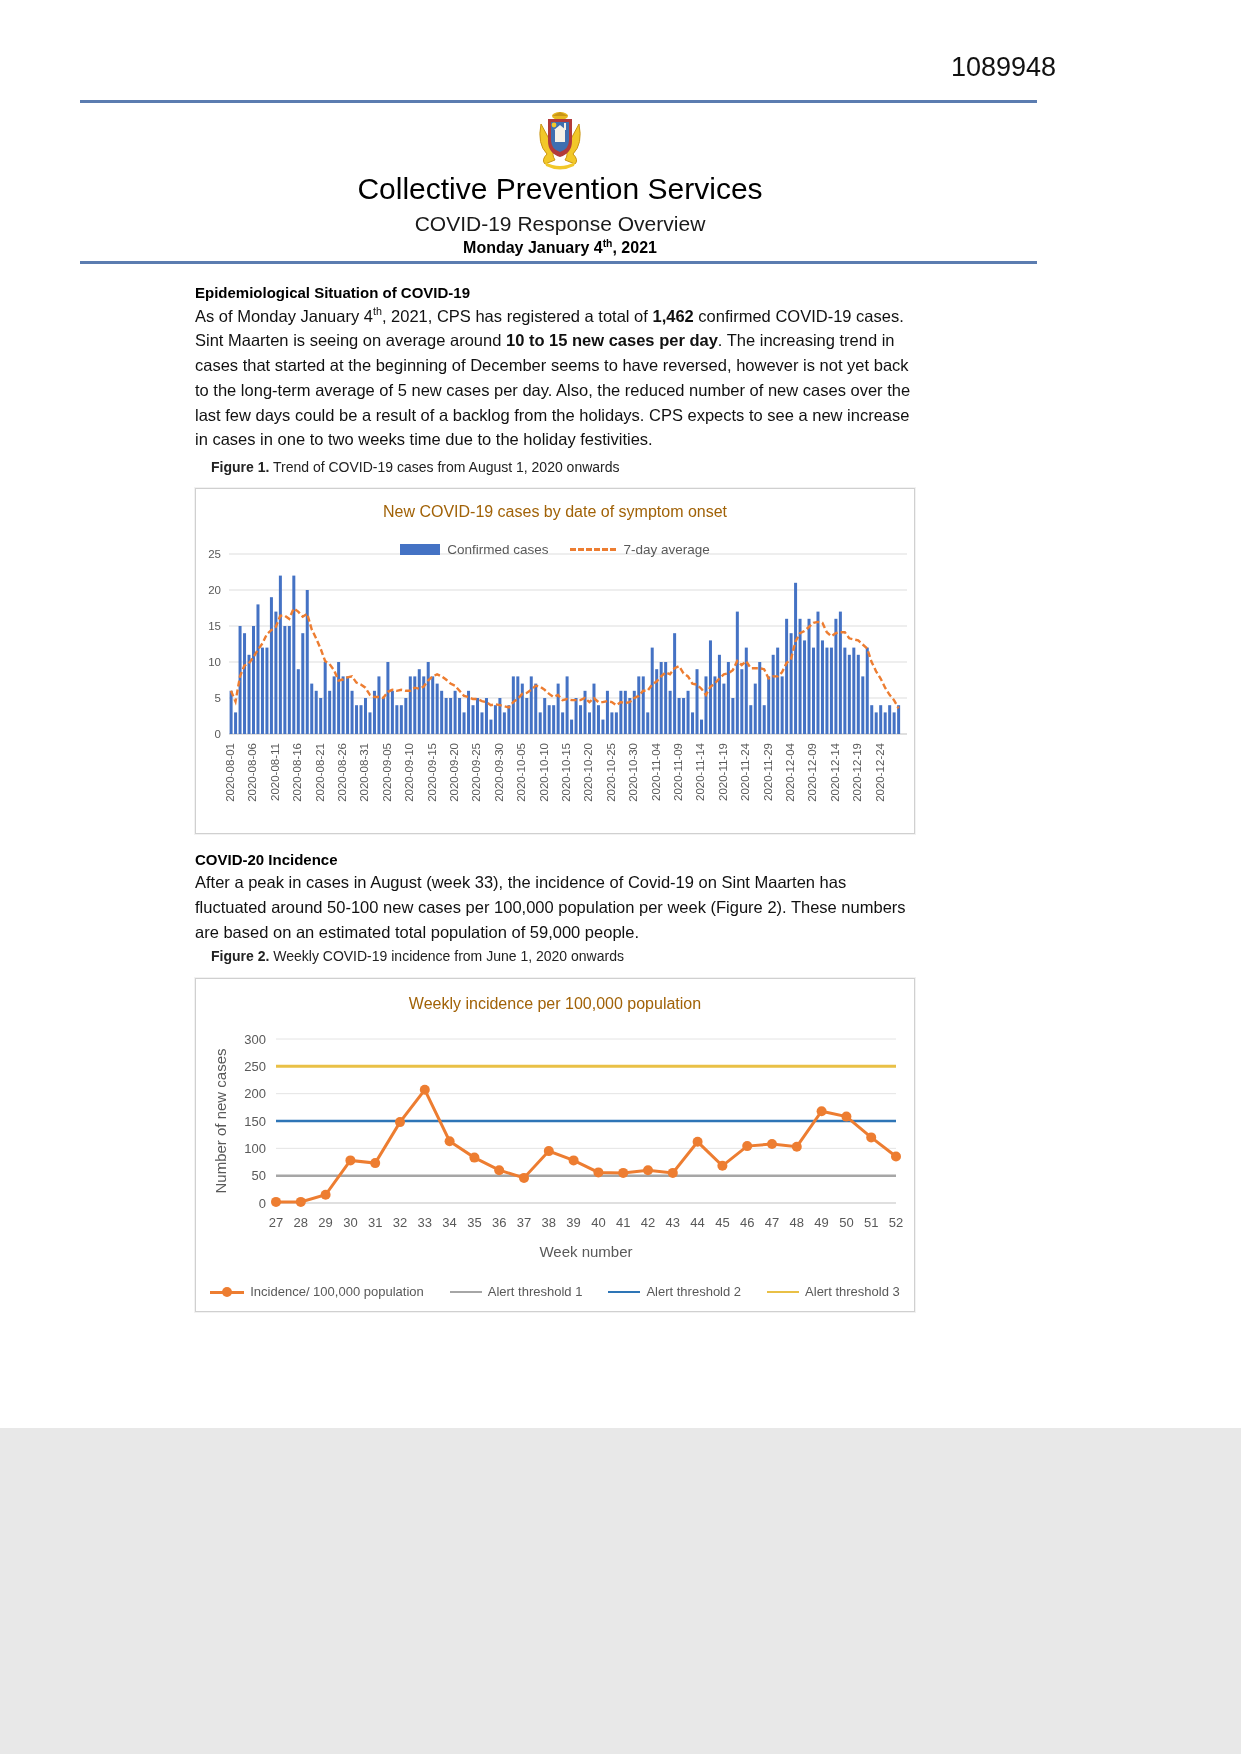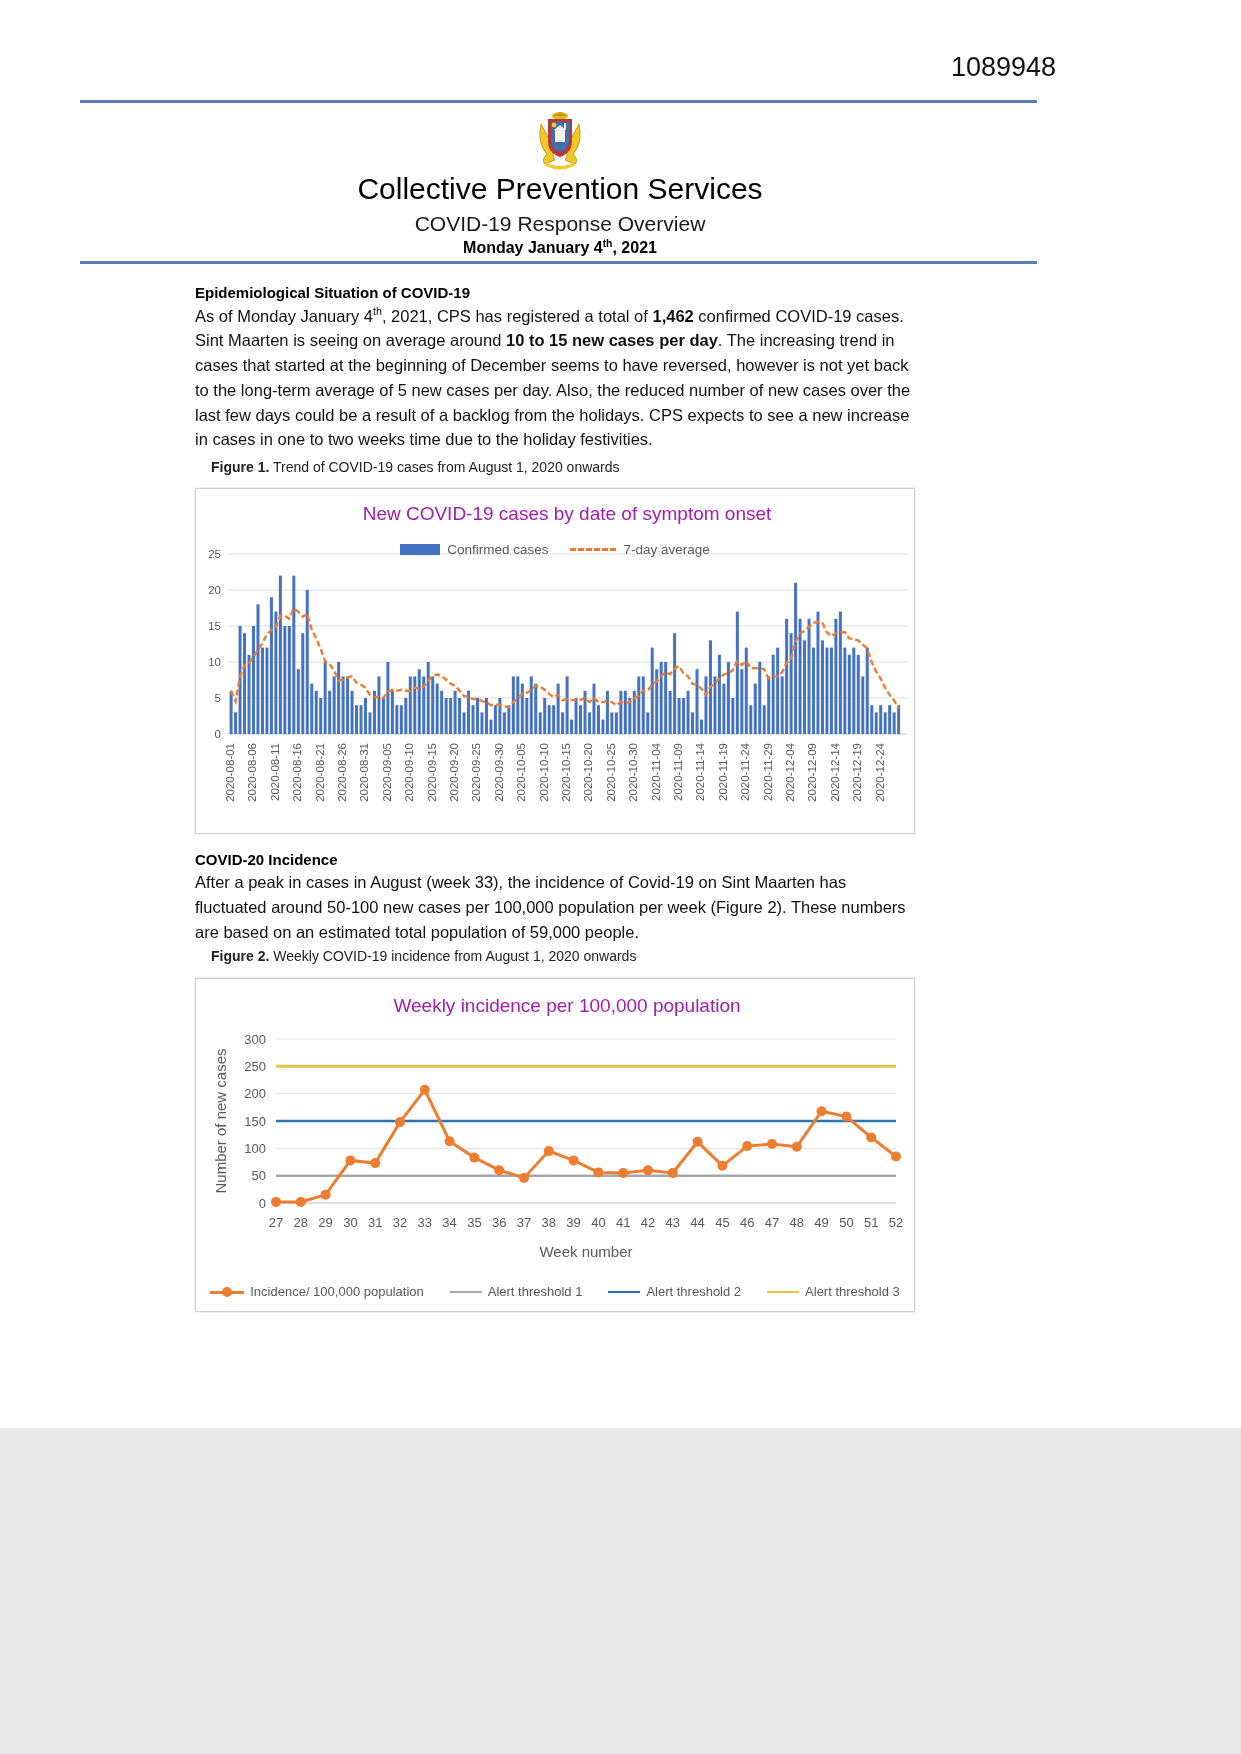--- a/index.html
+++ b/index.html
@@ -25,22 +25,22 @@
   h3.doc-h{margin:0 0 2px 0;font-size:15px;font-weight:bold;color:#000;}
   p.doc-p{margin:2px 17px 0 0;font-size:16.5px;line-height:1.5;color:#111;text-align:left;}
   .fig-caption{position:absolute;left:211px;font-size:14px;color:#222;}
   .cap1{top:459px;}
   .cap2{top:948px;}
   .fig-caption b{font-weight:bold;}
   .figure-box{position:absolute;left:195px;width:718px;background:#fff;
     border:1px solid #d0d0d0;box-shadow:0 0 0 1px #f2f2f2;}
   .fig1{top:488px;height:344px;}
   .fig2{top:978px;height:332px;}
-  .chart-title{position:absolute;top:14px;left:12px;width:100%;text-align:center;
-    font-size:19px;color:#a21caf;}
+  .chart-title{position:absolute;top:14px;left:0;width:100%;text-align:center;
+    font-size:16px;color:#a16207;}
   .fig2 .chart-title{top:16px;}
   svg text.tick{font-family:"Liberation Sans",sans-serif;font-size:11.5px;fill:#595959;}
   svg text.tick2{font-family:"Liberation Sans",sans-serif;font-size:13px;fill:#595959;}
   svg text.axis-label{font-family:"Liberation Sans",sans-serif;font-size:15px;fill:#595959;}
   .legend1{position:absolute;top:53px;left:0;width:100%;display:flex;justify-content:center;
     gap:22px;align-items:flex-start;font-size:13.5px;color:#595959;}
   .legend1 .item{display:flex;align-items:center;gap:7px;}
   .sw-bar{width:40px;height:11px;background:#4472c4;display:inline-block;}
   .sw-dash{width:46px;height:0;border-top:3px dashed #ed7d31;display:inline-block;}
   .legend2{position:absolute;bottom:12px;left:0;width:100%;display:flex;justify-content:center;
@@ -299,21 +299,21 @@
         <text transform="translate(665.2,254) rotate(-90)" text-anchor="end" class="tick">2020-12-19</text>
         <text transform="translate(687.6,254) rotate(-90)" text-anchor="end" class="tick">2020-12-24</text>
       </svg>
   </div>
 
   <div class="body-col sec2" style="position:absolute;">
     <h3 class="doc-h">COVID-20 Incidence</h3>
     <p class="doc-p">After a peak in cases in August (week 33), the incidence of Covid-19 on Sint Maarten has fluctuated around 50-100 new cases per 100,000 population per week (Figure 2). These numbers are based on an estimated total population of 59,000 people.</p>
   </div>
 
-  <div class="fig-caption cap2"><b>Figure 2.</b><span> Weekly COVID-19 incidence from August 1, 2020 onwards</span></div>
+  <div class="fig-caption cap2"><b>Figure 2.</b><span> Weekly COVID-19 incidence from June 1, 2020 onwards</span></div>
 
   <div class="figure-box fig2">
     <div class="chart-title">Weekly incidence per 100,000 population</div>
     <svg id="fig2-svg" width="716" height="280" style="margin-top:44px">
         <line x1="80" y1="180" x2="700" y2="180" stroke="#BFBFBF" stroke-width="1"></line>
         <text x="70" y="184.5" text-anchor="end" class="tick2">0</text>
         <line x1="80" y1="152.66666666666666" x2="700" y2="152.66666666666666" stroke="#E4E4E4" stroke-width="1"></line>
         <text x="70" y="157.16666666666666" text-anchor="end" class="tick2">50</text>
         <line x1="80" y1="125.33333333333334" x2="700" y2="125.33333333333334" stroke="#E4E4E4" stroke-width="1"></line>
         <text x="70" y="129.83333333333334" text-anchor="end" class="tick2">100</text>

